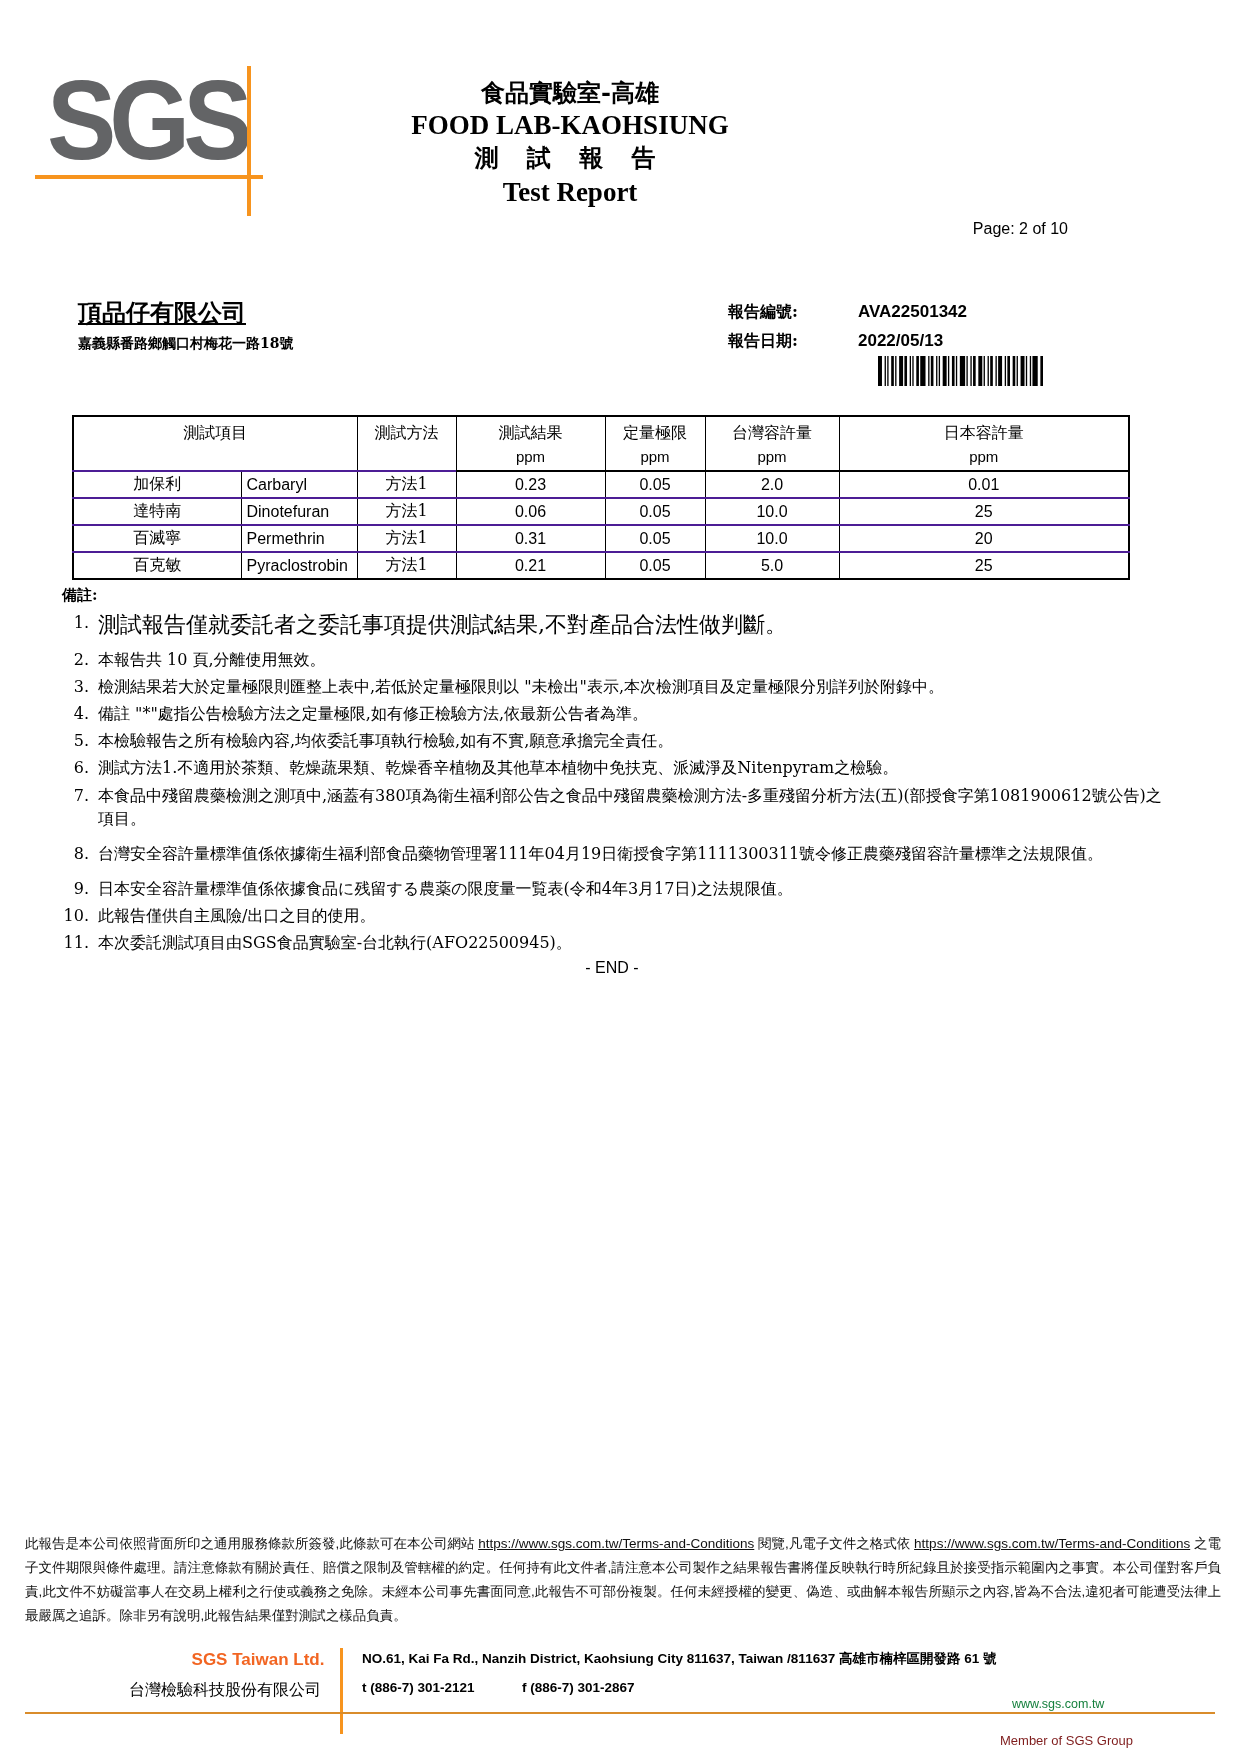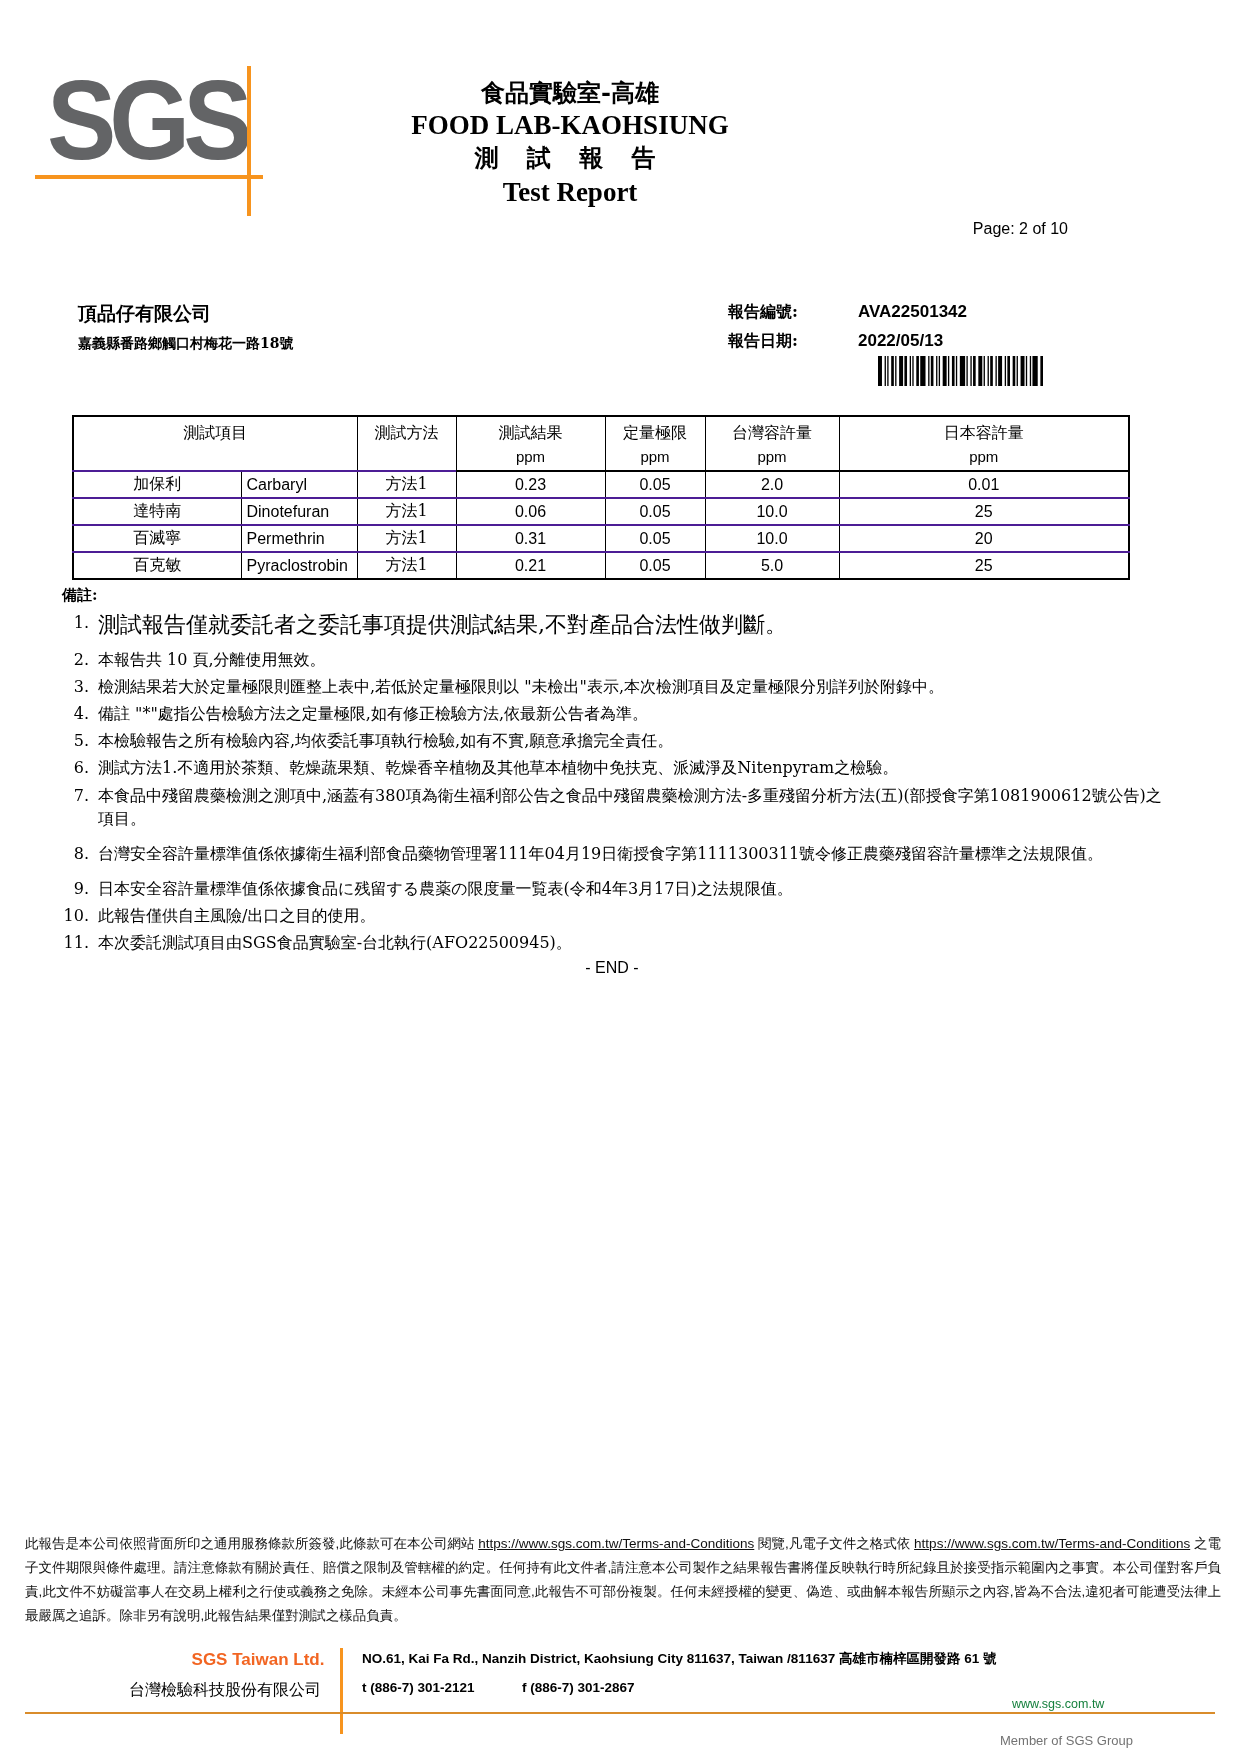--- a/index.html
+++ b/index.html
@@ -26,21 +26,21 @@
   
   .hdr { position:absolute; left:220px; top:78px; width:700px; text-align:center; }
   .hdr-zh1 { font-family:"DejaVu Serif", serif; font-weight:700; font-size:24px; line-height:30px; }
   .hdr-en1 { font-family:"Liberation Serif", serif; font-weight:700; font-size:27px; line-height:34px; }
   .hdr-zh2 { font-family:"DejaVu Serif", serif; font-weight:700; font-size:24px; line-height:32px; letter-spacing:10px; }
   .hdr-en2 { font-family:"Liberation Serif", serif; font-weight:700; font-size:27px; line-height:36px; }
   .page-no { position:absolute; right:172px; top:220px; font-size:16px; font-weight:400; }
 
   
   .client { position:absolute; left:78px; top:298px; font-family:"DejaVu Serif", serif; font-weight:700; }
-  .client-name { font-size:19px; line-height:30px; }
+  .client-name { font-size:24px; line-height:30px;text-decoration:underline; }
   .client-addr { font-size:14px; line-height:30px; }
   .meta-label { position:absolute; left:728px; font-family:"DejaVu Serif", serif; font-weight:700; font-size:16px; }
   .meta-value { position:absolute; left:858px; font-weight:700; font-size:17px; }
   .m1 { top:302px; } .m2 { top:331px; }
   .barcode { position:absolute; left:878px; top:356px; width:165px; height:30px; }
 
   
   table.results {
     position:absolute; left:72px; top:415px; width:1056px;
     border-collapse:collapse; table-layout:fixed;
@@ -80,21 +80,21 @@
   .f-company-en { position:absolute; left:168px; top:1650px; width:180px; text-align:center;
     color:#F26522; font-weight:700; font-size:17px; }
   .f-company-zh { position:absolute; left:110px; top:1680px; width:230px; text-align:center;
     font-family:"DejaVu Serif", serif; font-size:16px; }
   .f-vline { position:absolute; left:340px; top:1648px; width:3px; height:86px; background:#F7941E; }
   .f-addr { position:absolute; left:362px; top:1650px; width:700px; font-weight:700; font-size:13.5px; }
   .f-tel  { position:absolute; left:362px; top:1680px; font-weight:700; font-size:13.5px; }
   .f-fax  { position:absolute; left:522px; top:1680px; font-weight:700; font-size:13.5px; }
   .f-web  { position:absolute; left:1012px; top:1697px; font-size:12.5px; color:#15803d; }
   .f-hline { position:absolute; left:25px; top:1712px; width:1190px; height:2px; background:#D98C2B; }
-  .f-member { position:absolute; left:1000px; top:1733px; font-size:13px; color:#737373; }
+  .f-member { position:absolute; left:1000px; top:1733px; font-size:13px; color:#7f1d1d; }
 </style>
 </head>
 <body>
 
 <div class="page">
 
   <div class="logo-wrap">
     <div class="logo-text">SGS</div>
     <div class="logo-vline"></div>
     <div class="logo-hline"></div>

